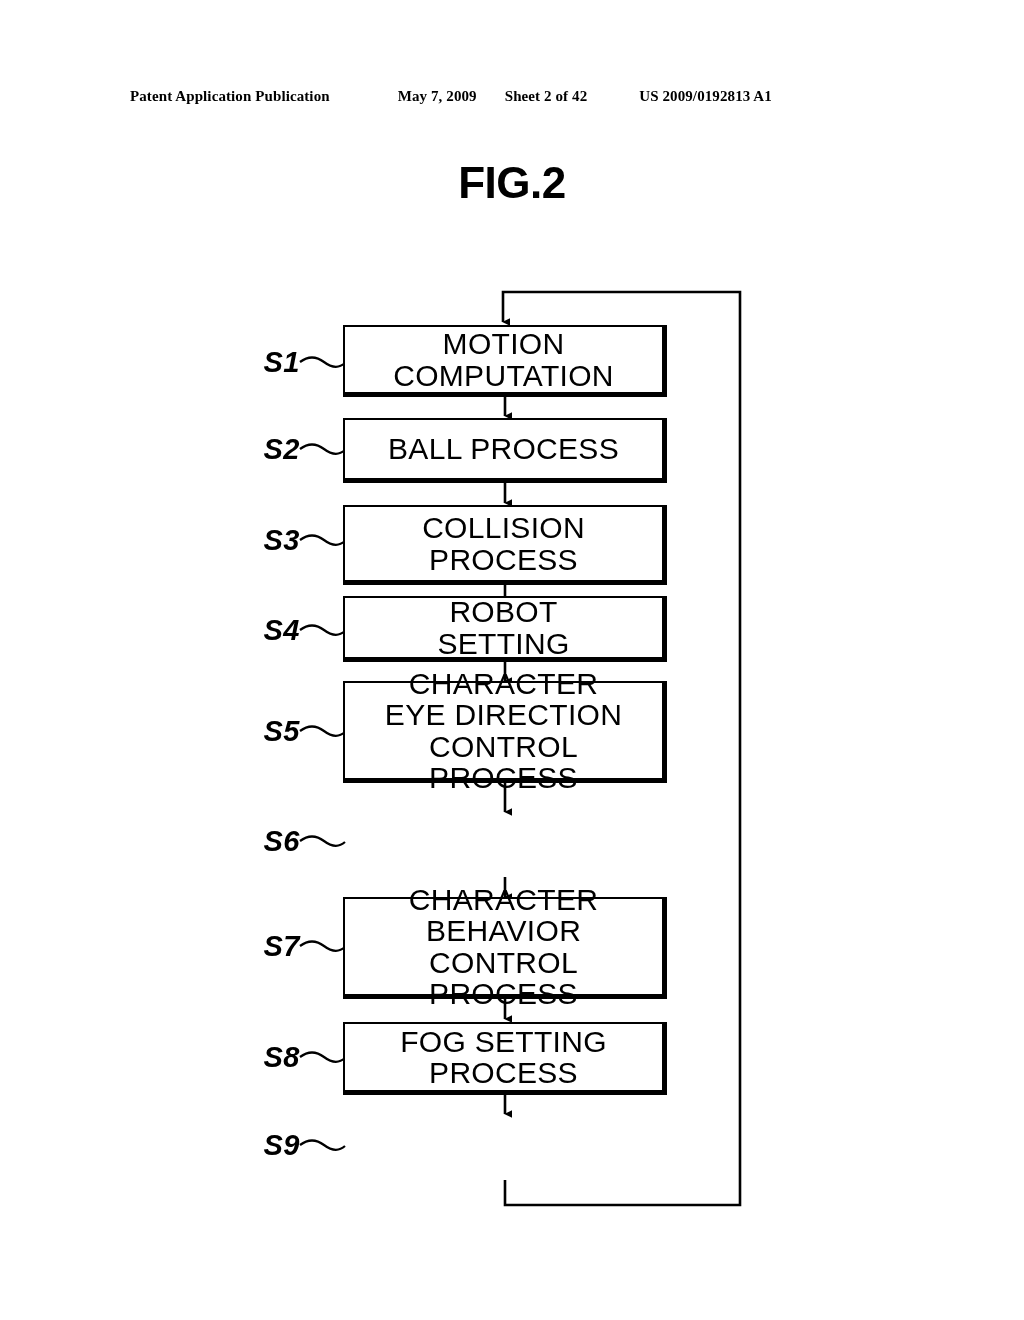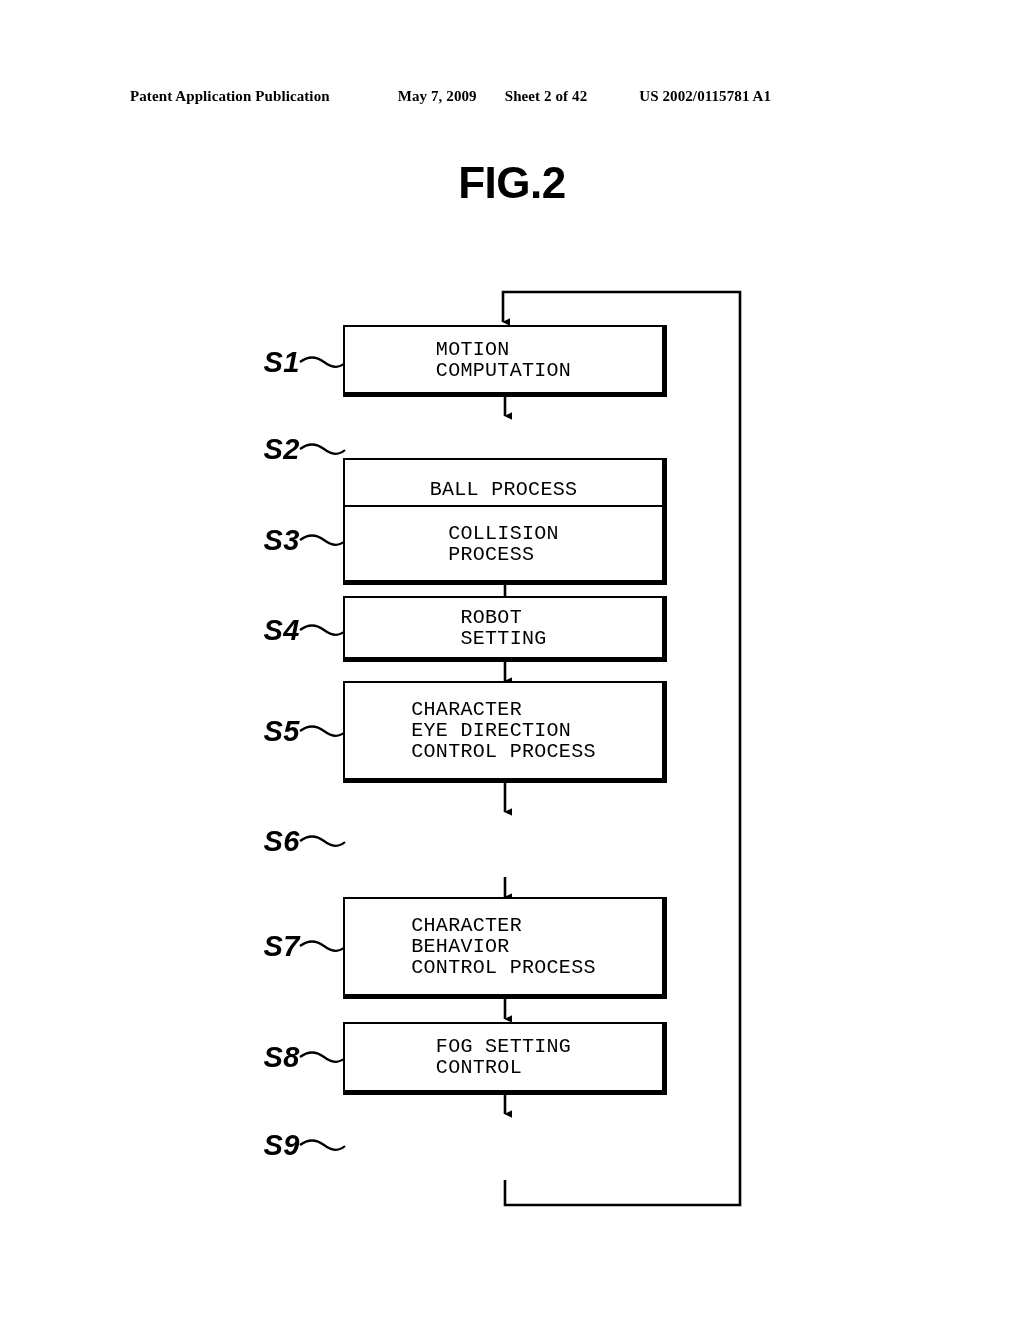--- a/index.html
+++ b/index.html
@@ -71,23 +71,24 @@
     box-sizing: border-box;
     background: #ffffff;
     border: 2.5px solid #000000;
     border-right-width: 5px;
     border-bottom-width: 5px;
     display: flex;
     align-items: center;
     justify-content: center;
   }
   .proc-text {
-    font-family: Liberation Mono, monospace;
-    font-size: 20px;
+    font-family: Liberation Sans, sans-serif;
+    font-size: 30px;
     line-height: 1.05;
+    text-align: center;
     letter-spacing: 0.3px;
     white-space: pre-line;
     padding: 0 6px;
   }
 
   
   .step-label {
     position: absolute;
     font-family: "Liberation Sans", sans-serif;
     font-style: italic;
@@ -98,21 +99,21 @@
     width: 60px;
   }
 </style>
 </head>
 <body>
 
 <div id="page-header">
   <span class="h-pub">Patent Application Publication</span>
   <span class="h-date">May 7, 2009</span>
   <span class="h-sheet">Sheet 2 of 42</span>
-  <span class="h-pat">US 2002/0115781 A1</span>
+  <span class="h-pat">US 2009/0192813 A1</span>
 </div>
 
 <div id="fig-title">FIG.2</div>
 
 <div id="flowchart">
 
   <svg id="flow-svg" width="1024" height="1320" viewBox="0 0 1024 1320">
     <defs>
       <marker id="arrowhead" markerWidth="9" markerHeight="9" refX="4" refY="7.4" orient="auto" markerUnits="userSpaceOnUse">
         <path d="M0,0 L8,0 L4,8.2 Z" fill="#000000"></path>
@@ -145,21 +146,21 @@
       <path d="M 300,1057 q 12,-9 24,0 t 21,1"></path>
       <path d="M 300,1145 q 12,-9 24,0 t 21,1"></path>
     </g>
   </svg>
 
   <div class="proc-box" style="top:325px;height:72px;">
     <span class="proc-text">MOTION
 COMPUTATION</span>
   </div>
 
-  <div class="proc-box" style="top:418px;height:65px;margin-top:40px;">
+  <div class="proc-box" style="top:418px;height:65px;">
     <span class="proc-text">BALL PROCESS</span>
   </div>
 
   <div class="proc-box" style="top:505px;height:80px;">
     <span class="proc-text">COLLISION
 PROCESS</span>
   </div>
 
   <div class="proc-box" style="top:596px;height:66px;">
     <span class="proc-text">ROBOT
@@ -174,21 +175,21 @@
 
 
   <div class="proc-box" style="top:897px;height:102px;">
     <span class="proc-text">CHARACTER
 BEHAVIOR
 CONTROL PROCESS</span>
   </div>
 
   <div class="proc-box" style="top:1022px;height:73px;">
     <span class="proc-text">FOG SETTING
-CONTROL</span>
+PROCESS</span>
   </div>
 
 
   <div class="step-label" style="left:240px;top:346px;">S1</div>
   <div class="step-label" style="left:240px;top:433px;">S2</div>
   <div class="step-label" style="left:240px;top:524px;">S3</div>
   <div class="step-label" style="left:240px;top:614px;">S4</div>
   <div class="step-label" style="left:240px;top:715px;">S5</div>
   <div class="step-label" style="left:240px;top:825px;">S6</div>
   <div class="step-label" style="left:240px;top:930px;">S7</div>

